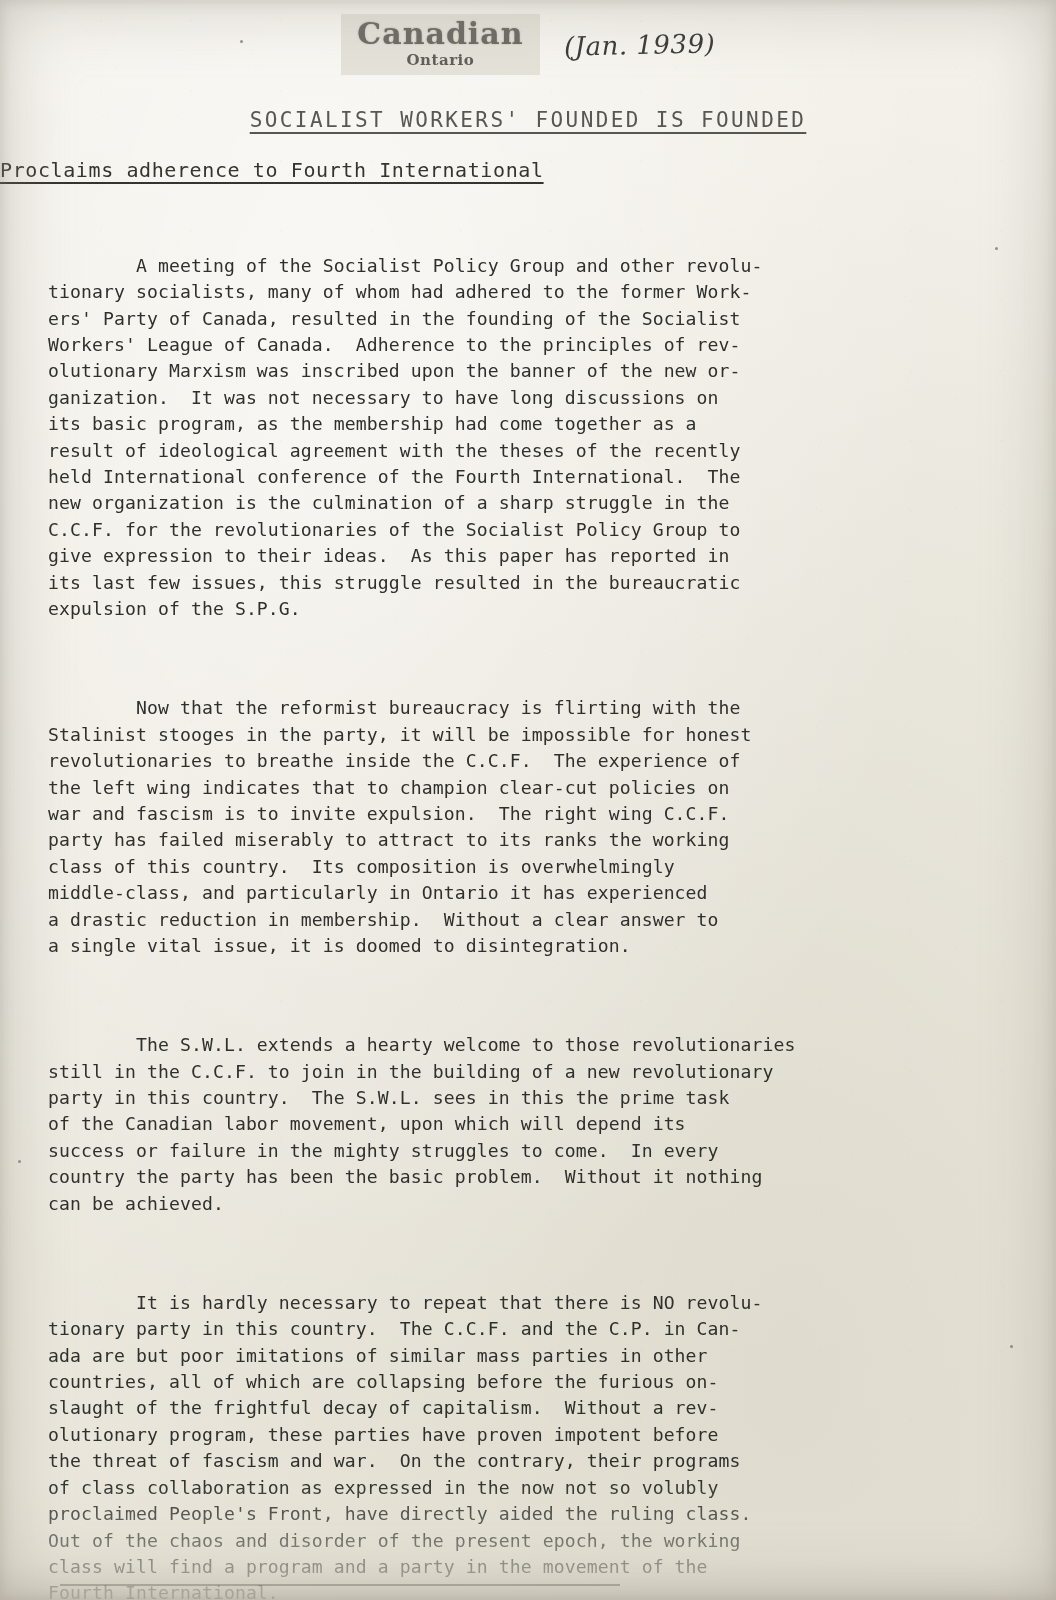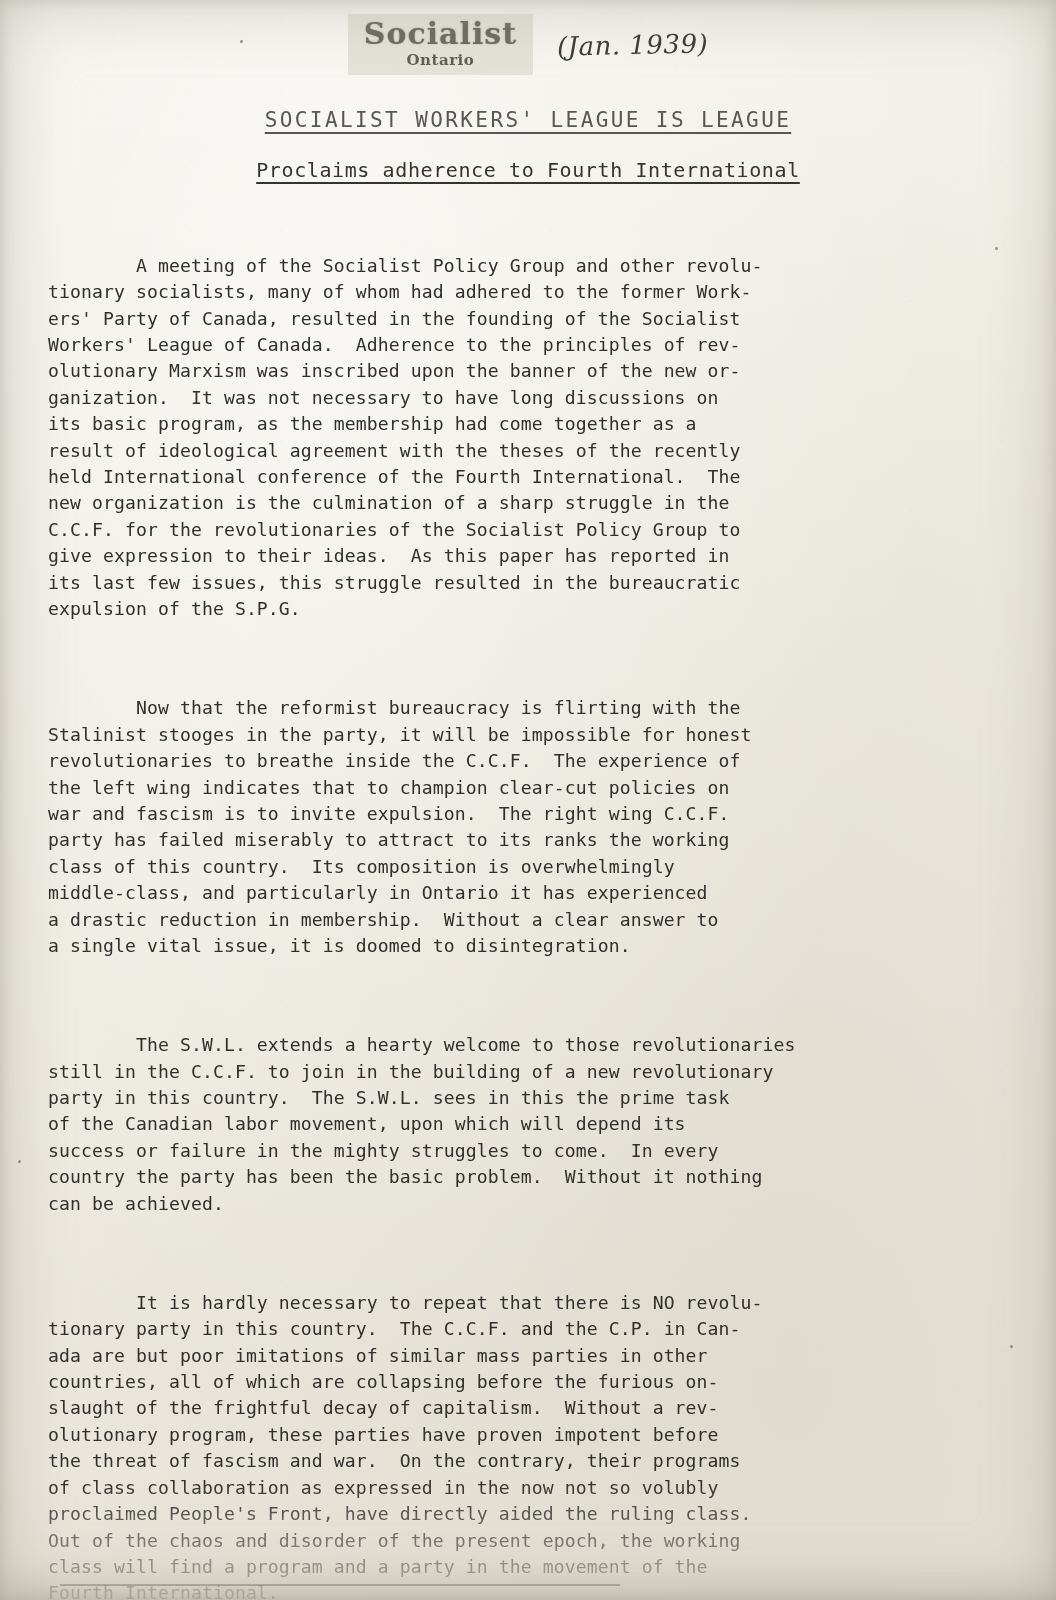--- a/index.html
+++ b/index.html
@@ -100,21 +100,21 @@
     text-decoration: underline;
     text-underline-offset: 5px;
     filter: blur(.25px);
     opacity: .92;
   }
   .subhead {
     position: absolute;
     top: 158px;
     left: 0;
     right: 0;
-    text-align: center;
+    text-align: left;
     font-size: 20px;
     letter-spacing: .6px;
     color: #35352f;
     text-decoration: underline;
     text-underline-offset: 5px;
   }
 
   
   .body-text {
     position: absolute;
@@ -161,27 +161,27 @@
   }
 </style>
 </head>
 <body>
 
 <div class="page">
   <div class="grain"></div>
 
   <div class="masthead">
     <div class="stamp">
-      <div class="brand">Socialist</div>
+      <div class="brand">Canadian</div>
       <div class="brand-sub">Ontario</div>
     </div>
     <div class="handwritten">(Jan. 1939)</div>
   </div>
 
-  <div class="headline">SOCIALIST WORKERS' LEAGUE IS LEAGUE</div>
+  <div class="headline">SOCIALIST WORKERS' FOUNDED IS FOUNDED</div>
   <div class="subhead">Proclaims adherence to Fourth International</div>
 
   <div class="body-text">
     <p class="para p1"><span class="ln">        A meeting of the Socialist Policy Group and other revolu-</span><span class="ln">tionary socialists, many of whom had adhered to the former Work-</span><span class="ln">ers' Party of Canada, resulted in the founding of the Socialist</span><span class="ln">Workers' League of Canada.  Adherence to the principles of rev-</span><span class="ln">olutionary Marxism was inscribed upon the banner of the new or-</span><span class="ln">ganization.  It was not necessary to have long discussions on</span><span class="ln">its basic program, as the membership had come together as a</span><span class="ln">result of ideological agreement with the theses of the recently</span><span class="ln">held International conference of the Fourth International.  The</span><span class="ln">new organization is the culmination of a sharp struggle in the</span><span class="ln">C.C.F. for the revolutionaries of the Socialist Policy Group to</span><span class="ln">give expression to their ideas.  As this paper has reported in</span><span class="ln">its last few issues, this struggle resulted in the bureaucratic</span><span class="ln">expulsion of the S.P.G.</span></p>
     <p class="para"><span class="ln">        Now that the reformist bureaucracy is flirting with the</span><span class="ln">Stalinist stooges in the party, it will be impossible for honest</span><span class="ln">revolutionaries to breathe inside the C.C.F.  The experience of</span><span class="ln">the left wing indicates that to champion clear-cut policies on</span><span class="ln">war and fascism is to invite expulsion.  The right wing C.C.F.</span><span class="ln">party has failed miserably to attract to its ranks the working</span><span class="ln">class of this country.  Its composition is overwhelmingly</span><span class="ln">middle-class, and particularly in Ontario it has experienced</span><span class="ln">a drastic reduction in membership.  Without a clear answer to</span><span class="ln">a single vital issue, it is doomed to disintegration.</span></p>
     <p class="para"><span class="ln">        The S.W.L. extends a hearty welcome to those revolutionaries</span><span class="ln">still in the C.C.F. to join in the building of a new revolutionary</span><span class="ln">party in this country.  The S.W.L. sees in this the prime task</span><span class="ln">of the Canadian labor movement, upon which will depend its</span><span class="ln">success or failure in the mighty struggles to come.  In every</span><span class="ln">country the party has been the basic problem.  Without it nothing</span><span class="ln">can be achieved.</span></p>
     <p class="para"><span class="ln">        It is hardly necessary to repeat that there is NO revolu-</span><span class="ln">tionary party in this country.  The C.C.F. and the C.P. in Can-</span><span class="ln">ada are but poor imitations of similar mass parties in other</span><span class="ln">countries, all of which are collapsing before the furious on-</span><span class="ln">slaught of the frightful decay of capitalism.  Without a rev-</span><span class="ln">olutionary program, these parties have proven impotent before</span><span class="ln">the threat of fascism and war.  On the contrary, their programs</span><span class="ln">of class collaboration as expressed in the now not so volubly</span><span class="ln">proclaimed People's Front, have directly aided the ruling class.</span><span class="ln">Out of the chaos and disorder of the present epoch, the working</span><span class="ln">class will find a program and a party in the movement of the</span><span class="ln">Fourth International.</span></p>
     
   </div>
 

